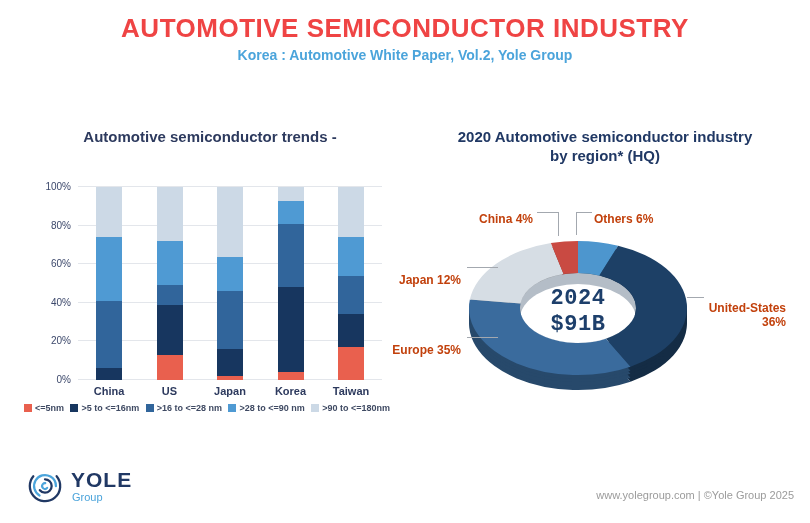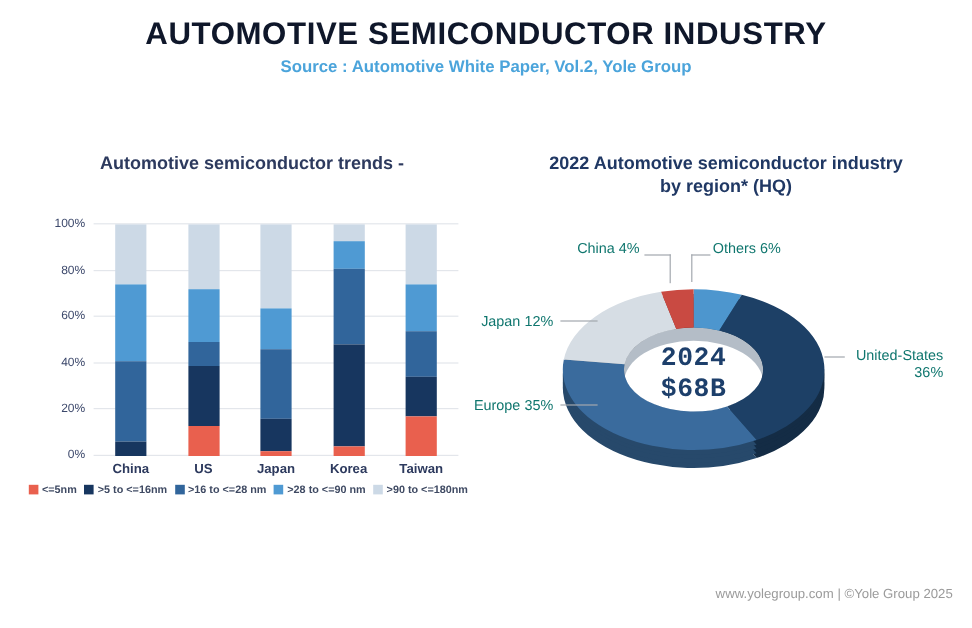--- a/index.html
+++ b/index.html
@@ -8,21 +8,21 @@
     position: relative;
     width: 810px; height: 523px;
     background: #fff;
     font-family: "Liberation Sans", sans-serif;
     overflow: hidden;
   }
   .main-title {
     position: absolute; top: 13px; left: 0; width: 100%;
     text-align: center;
     font-size: 26px; font-weight: bold; letter-spacing: 0.5px;
-    color: #0f172a;
+    color: #ef4444;
   }
   .main-subtitle {
     position: absolute; top: 47px; left: 0; width: 100%;
     text-align: center;
     font-size: 14px; font-weight: bold;
     color: #4ba4db;
   }
   .chart-title { position: absolute; text-align: center; font-size: 15px; font-weight: bold; line-height: 19px; color: #2d3a5e; }
   .chart-title .accent { color: #4a9fd4; }
   .lt { left: 20px; width: 380px; top: 127px; }
@@ -56,41 +56,41 @@
   .legend-swatch { width: 8px; height: 8px; display: inline-block; }
 
   
   .donut-svg { position: absolute; left: 463px; top: 236px; width: 230px; height: 160px; }
   .donut-center {
     position: absolute; left: 518px; top: 286px; width: 120px;
     text-align: center; color: #1d3f6b; font-weight: bold;
     font-size: 22px; line-height: 26px; letter-spacing: 0.5px; font-family: Liberation Mono, monospace;
   }
   .donut-label {
-    position: absolute; font-size: 12px; font-weight: normal; color: #0f766e; white-space: nowrap;
+    position: absolute; font-size: 12px; font-weight: bold; color: #c2410c; white-space: nowrap; margin-top: 12px;
   }
   .leader { position: absolute; background: #a3a8af; }
 
   
   .logo { position: absolute; left: 26px; top: 467px; display: flex; align-items: center; gap: 7px; }
   .logo-text-wrap { line-height: 1; }
   .logo-yole { font-size: 21px; font-weight: bold; color: #203864; letter-spacing: 1px; }
   .logo-group { font-size: 11px; color: #4ba4db; margin-top: 2px; margin-left: 1px; }
   .footer-right {
     position: absolute; right: 16px; top: 489px;
     font-size: 11px; color: #9b9b9b;
   }
 </style>
 </head>
 <body>
 
 <div class="page">
 
   <div class="main-title">AUTOMOTIVE SEMICONDUCTOR INDUSTRY</div>
-  <div class="main-subtitle">Source : Automotive White Paper, Vol.2, Yole Group</div>
+  <div class="main-subtitle">Korea : Automotive White Paper, Vol.2, Yole Group</div>
 
   <section>
     <div class="chart-title lt">
       <div>Automotive semiconductor trends -</div>
     </div>
     <div class="bar-plot" id="bar-plot">
         <div class="gridline" style="bottom: 0%;"></div>
         <div class="ytick" style="bottom: calc(0% - 5px);">0%</div>
         <div class="gridline" style="bottom: 20%;"></div>
         <div class="ytick" style="bottom: calc(20% - 5px);">20%</div>
@@ -163,21 +163,21 @@
         </span>
         <span class="legend-item">
           <span class="legend-swatch" style="background: rgb(204, 217, 230);"></span>
           <span>&gt;90 to &lt;=180nm</span>
         </span>
       </div>
   </section>
 
   <section>
     <div class="chart-title rt">
-      <div>2022 Automotive semiconductor industry</div>
+      <div>2020 Automotive semiconductor industry</div>
       <div>by region* (HQ)</div>
     </div>
 
     <svg class="donut-svg" id="donut-svg" viewBox="-115 -72 230 160">
         <path d="M0.00 -67.00A109 67 0 0 1 40.13 -62.30L21.35 -32.54A58 35 0 0 0 0.00 -35.00Z" fill="rgb(52,102,140)" transform="translate(0 15)"></path>
         <path d="M40.13 -62.30A109 67 0 0 1 52.51 58.71L27.94 30.67A58 35 0 0 0 21.35 -32.54Z" fill="rgb(20,44,69)" transform="translate(0 15)"></path>
         <path d="M52.51 58.71A109 67 0 0 1 -108.14 -8.40L-57.54 -4.39A58 35 0 0 0 27.94 30.67Z" fill="rgb(39,73,107)" transform="translate(0 15)"></path>
         <path d="M-108.14 -8.40A109 67 0 0 1 -27.11 -64.90L-14.42 -33.90A58 35 0 0 0 -57.54 -4.39Z" fill="rgb(146,150,155)" transform="translate(0 15)"></path>
         <path d="M-27.11 -64.90A109 67 0 0 1 -0.00 -67.00L-0.00 -35.00A58 35 0 0 0 -14.42 -33.90Z" fill="rgb(137,50,45)" transform="translate(0 15)"></path>
         <path d="M0.00 -67.00A109 67 0 0 1 40.13 -62.30L21.35 -32.54A58 35 0 0 0 0.00 -35.00Z" fill="rgb(52,102,140)" transform="translate(0 11)"></path>
@@ -204,36 +204,50 @@
         <ellipse cx="0" cy="11" rx="58" ry="35" fill="#ffffff" clip-path="url(#hole-clip)"></ellipse>
         <path d="M0.00 -67.00A109 67 0 0 1 40.13 -62.30L21.35 -32.54A58 35 0 0 0 0.00 -35.00Z" fill="#4d96ce"></path>
         <path d="M40.13 -62.30A109 67 0 0 1 52.51 58.71L27.94 30.67A58 35 0 0 0 21.35 -32.54Z" fill="#1d4066"></path>
         <path d="M52.51 58.71A109 67 0 0 1 -108.14 -8.40L-57.54 -4.39A58 35 0 0 0 27.94 30.67Z" fill="#3a6b9d"></path>
         <path d="M-108.14 -8.40A109 67 0 0 1 -27.11 -64.90L-14.42 -33.90A58 35 0 0 0 -57.54 -4.39Z" fill="#d6dde4"></path>
         <path d="M-27.11 -64.90A109 67 0 0 1 -0.00 -67.00L-0.00 -35.00A58 35 0 0 0 -14.42 -33.90Z" fill="#c94a42"></path>
       </svg>
 
     <div class="donut-center">
       <div>2024</div>
-      <div>$68B</div>
+      <div>$91B</div>
     </div>
 
     <div class="donut-label" style="right:277px; top:200px; text-align:right;">China 4%</div>
     <div class="donut-label" style="left:594px; top:200px;">Others 6%</div>
     <div class="donut-label" style="right:349px; top:261px; text-align:right;">Japan 12%</div>
     <div class="donut-label" style="right:349px; top:331px; text-align:right;">Europe 35%</div>
     <div class="donut-label" style="right:24px; top:289px; text-align:right; line-height:14px;">
       <div>United-States</div>
       <div>36%</div>
     </div>
 
     <div class="leader" style="left:537px; top:212px; width:22px; height:1px;"></div>
     <div class="leader" style="left:558px; top:212px; width:1px; height:24px;"></div>
     <div class="leader" style="left:576px; top:212px; width:16px; height:1px;"></div>
     <div class="leader" style="left:576px; top:212px; width:1px; height:23px;"></div>
     <div class="leader" style="left:467px; top:267px; width:31px; height:1px;"></div>
     <div class="leader" style="left:467px; top:337px; width:31px; height:1px;"></div>
     <div class="leader" style="left:687px; top:297px; width:17px; height:1px;"></div>
   </section>
 
+  <div class="logo">
+    <svg width="38" height="38" viewBox="0 0 40 40">
+      <g fill="none" stroke-linecap="round">
+        <circle cx="20" cy="20" r="16" stroke="#203864" stroke-width="2.4" stroke-dasharray="72 40" transform="rotate(-40 20 20)"></circle>
+        <circle cx="20" cy="20" r="11.5" stroke="#4ba4db" stroke-width="2.4" stroke-dasharray="48 28" transform="rotate(120 20 20)"></circle>
+        <circle cx="20" cy="20" r="7" stroke="#203864" stroke-width="2.4" stroke-dasharray="28 17" transform="rotate(-90 20 20)"></circle>
+        <circle cx="20" cy="20" r="3" stroke="#4ba4db" stroke-width="2.2" stroke-dasharray="12 8" transform="rotate(40 20 20)"></circle>
+      </g>
+    </svg>
+    <div class="logo-text-wrap">
+      <div class="logo-yole">YOLE</div>
+      <div class="logo-group">Group</div>
+    </div>
+  </div>
   <div class="footer-right">www.yolegroup.com | ©Yole Group 2025</div>
 
 </div>
 
 </body></html>

